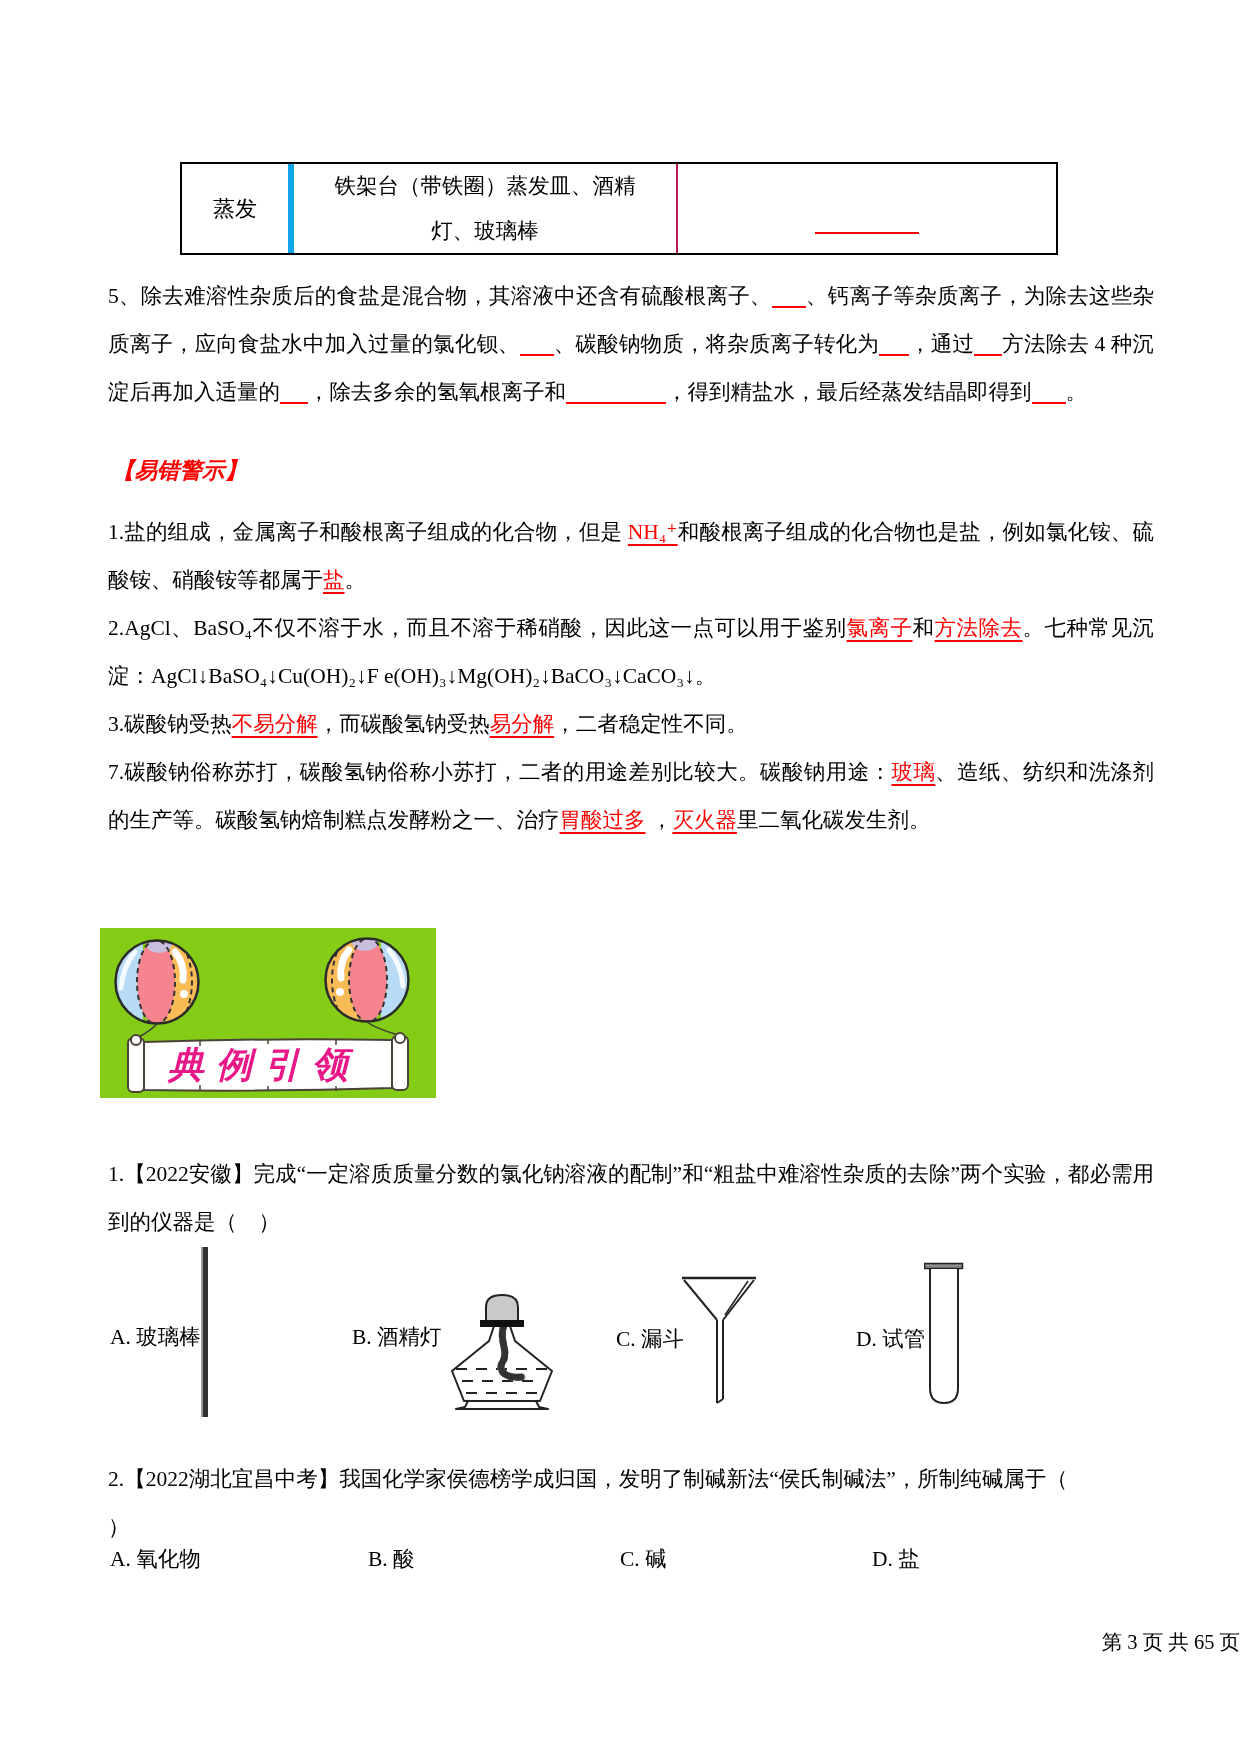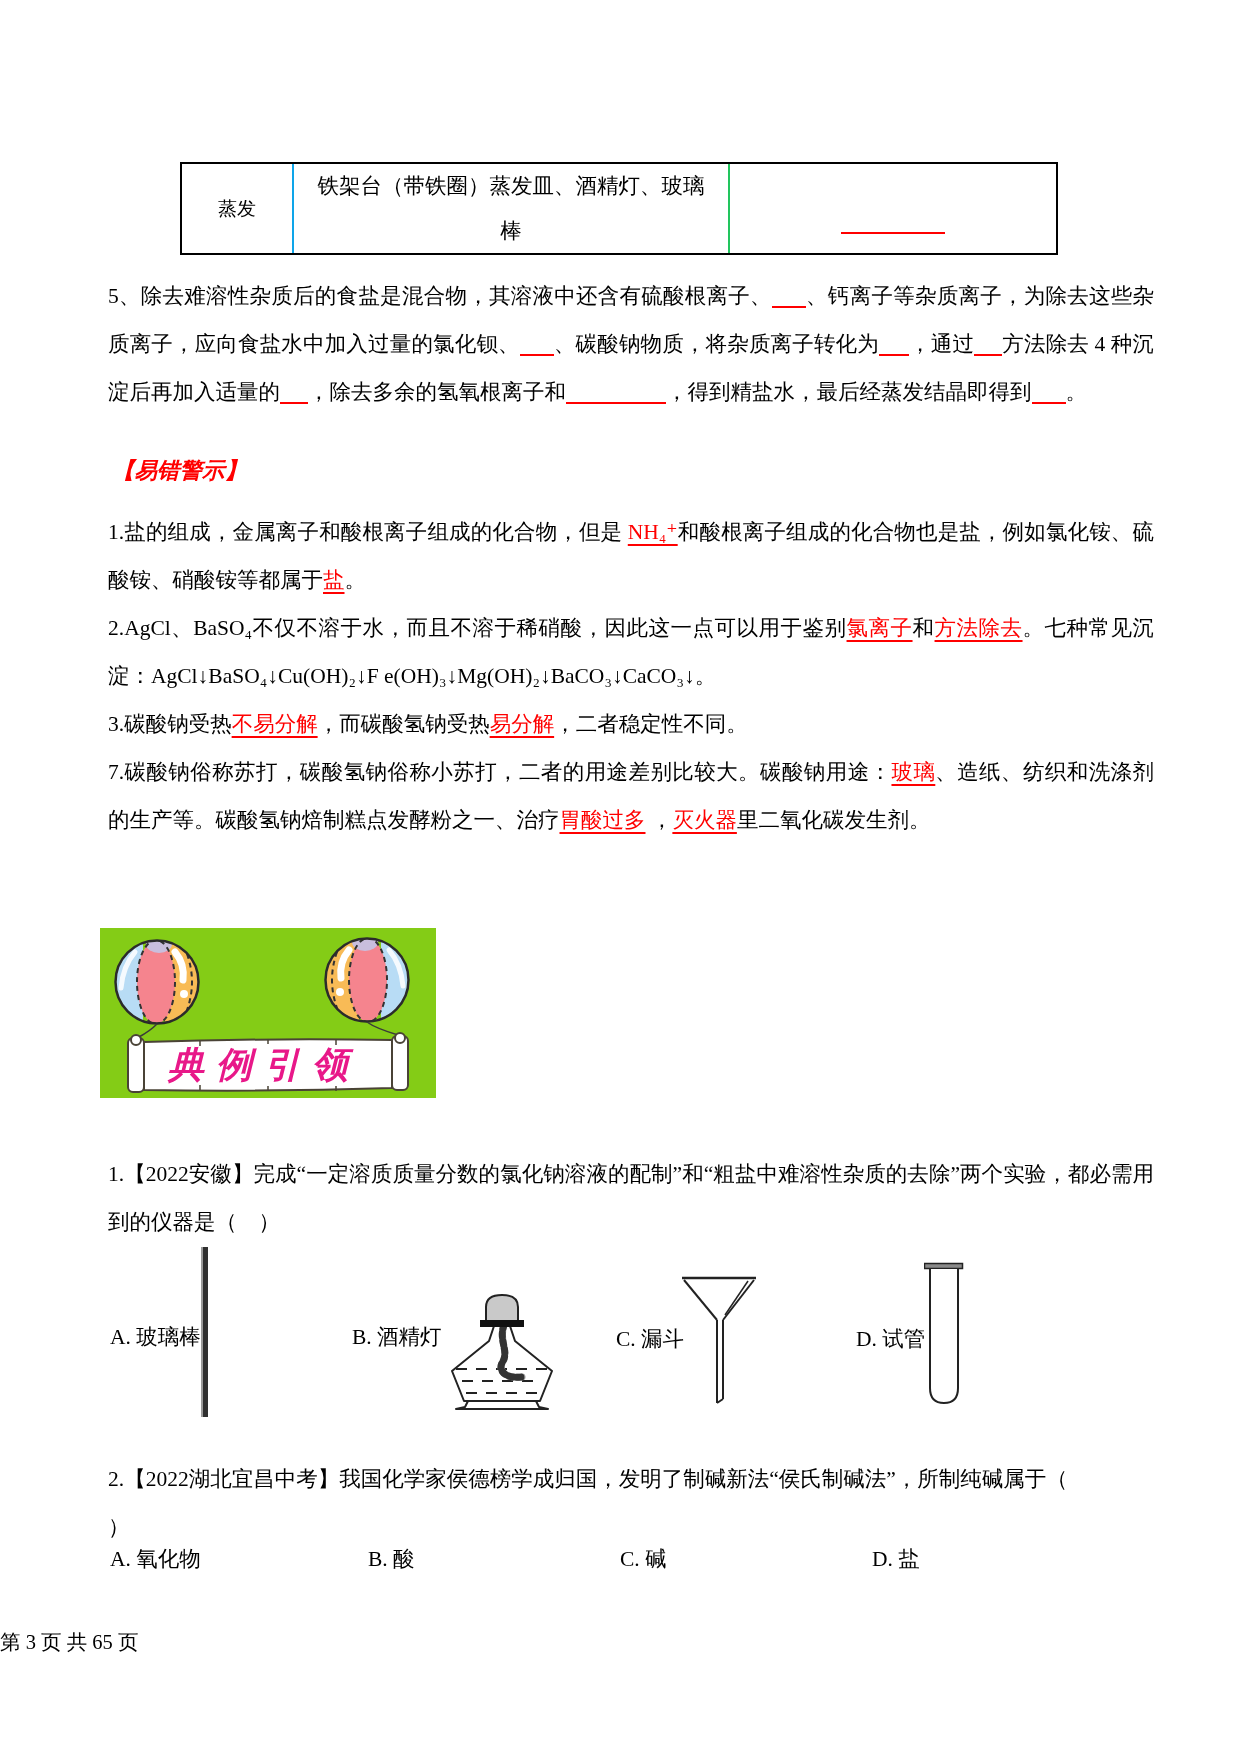--- a/index.html
+++ b/index.html
@@ -2,23 +2,23 @@
 <html><head>
 <meta charset="utf-8">
 <style>
   html,body{margin:0;padding:0;background:#fff;}
   .page{position:relative;width:1240px;height:1754px;background:#ffffff;
         font-family:"Liberation Serif","DejaVu Serif",serif;color:#000;overflow:hidden;}
 
   
   .tbl{position:absolute;left:180px;top:162px;width:878px;height:93px;display:flex;
        border:2px solid #000;box-sizing:border-box;}
-  .tbl .c1{width:112px;border-right:2px solid #0ea5e9;display:flex;align-items:center;
-           justify-content:center;font-size:19px;box-sizing:border-box;}
-  .tbl .c2{width:436px;border-right:2px solid #22c55e;display:flex;align-items:center;
+  .tbl .c1{width:112px;border-right:6px solid #0ea5e9;display:flex;align-items:center;
+           justify-content:center;font-size:22px;box-sizing:border-box;}
+  .tbl .c2{width:384px;border-right:2px solid #be185d;display:flex;align-items:center;
            justify-content:center;text-align:center;font-size:21.5px;line-height:45px;
            padding:0 20px;box-sizing:border-box;}
   .tbl .c3{flex:1;display:flex;align-items:center;justify-content:center;}
   .tbl .c3 .blank{margin-top:26px;}
 
   .para{position:absolute;left:100px;width:1046px;margin:8px;font-size:21.5px;
         line-height:48px;text-align:justify;}
   .para p{margin:0;}
   .blank{display:inline-block;height:22px;border-bottom:2px solid #ff0000;vertical-align:-5px;}
   .red-u{color:#ff0000;text-decoration:underline;text-underline-offset:5px;
@@ -26,21 +26,21 @@
   .warn{position:absolute;left:112px;top:455px;font-size:22.5px;font-weight:bold;color:#ff0000;font-style:italic;}
 
   .banner{position:absolute;left:100px;top:928px;width:336px;height:170px;background:#84cc16;}
 
   .qlabel{position:absolute;font-size:21.5px;white-space:nowrap;}
   .opt-row span{position:absolute;font-size:21.5px;white-space:nowrap;}
 
   .rod{position:absolute;left:201px;top:1247px;width:7px;height:170px;
        background:linear-gradient(90deg,#9a9a9a 0 2px,#303030 2px 100%);}
 
-  .footer{position:absolute;left:0;top:1628px;width:100%;text-align:left;font-size:20.5px;}
+  .footer{position:absolute;left:0;top:1628px;width:100%;text-align:right;font-size:20.5px;}
   svg{display:block;}
   .abs{position:absolute;}
 </style>
 </head>
 <body>
 
 <div class="page">
 
   <div class="tbl">
     <div class="c1">蒸发</div>

